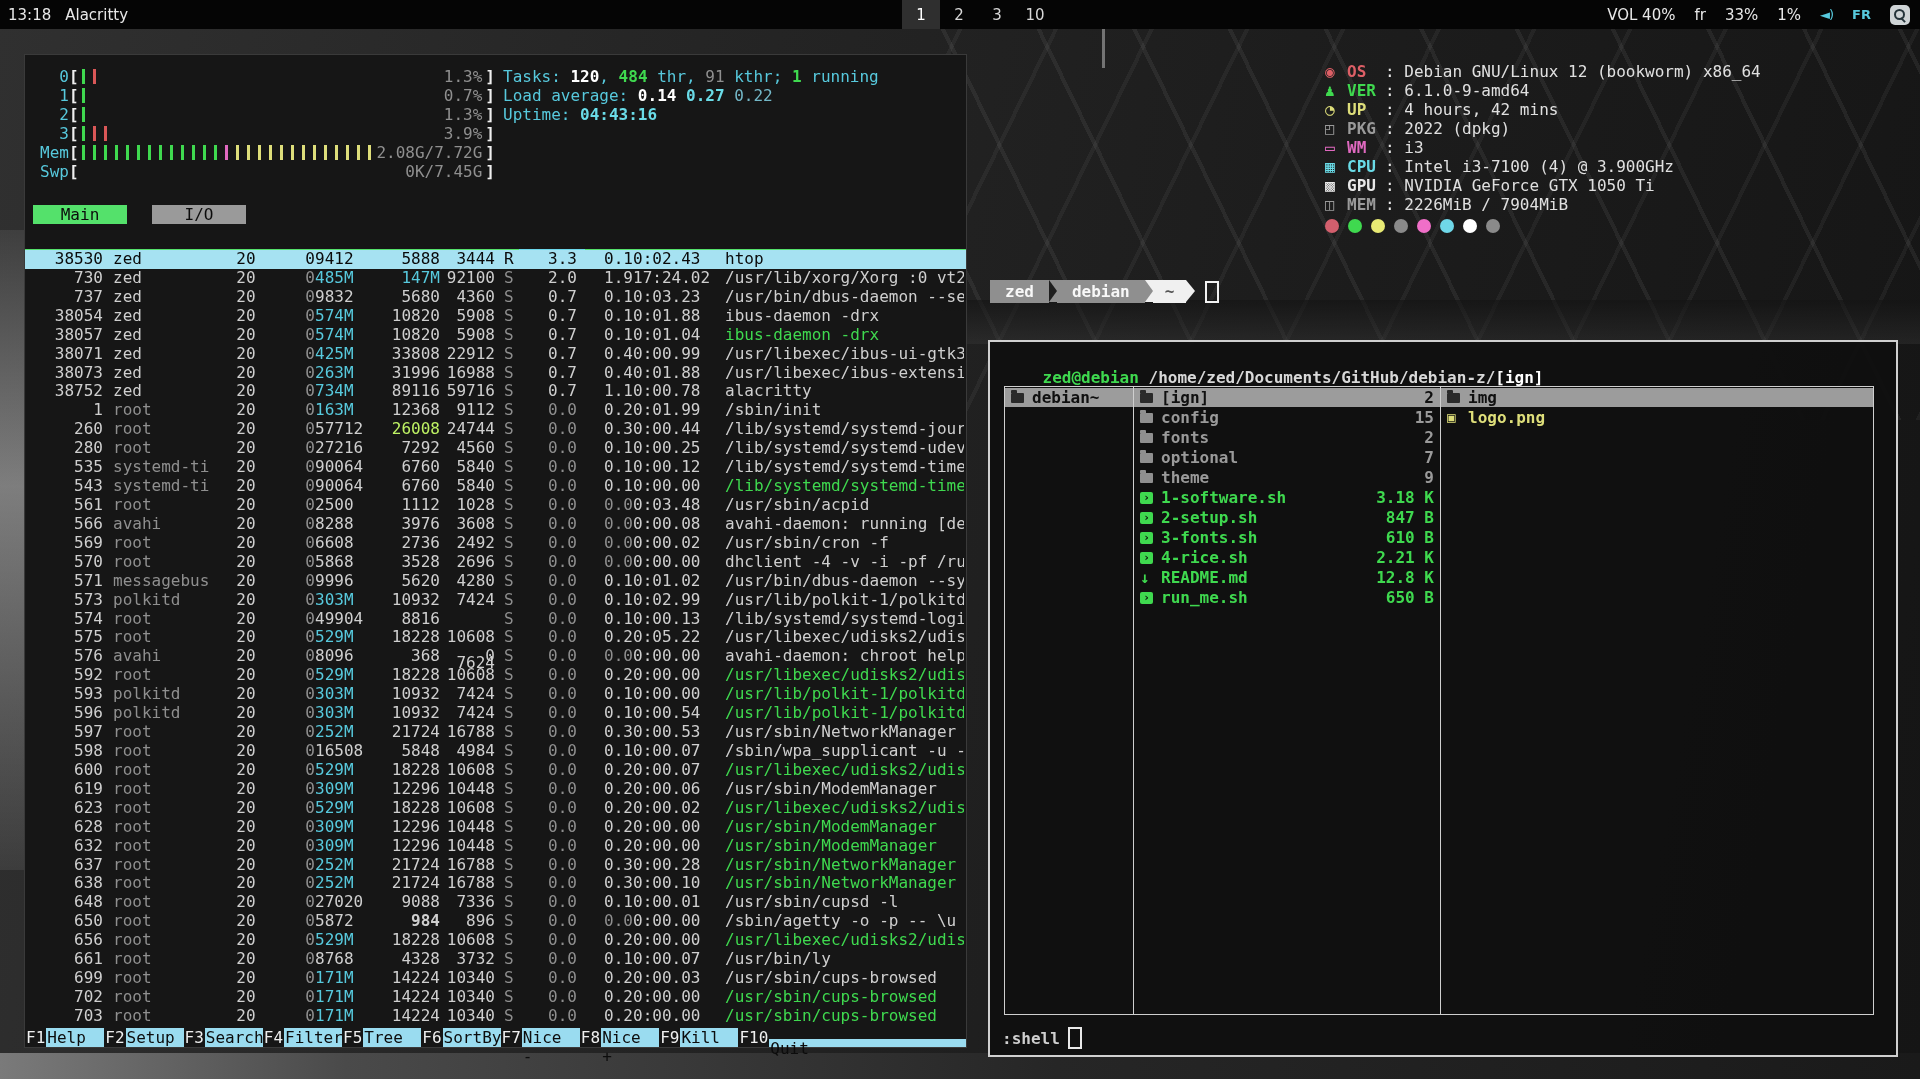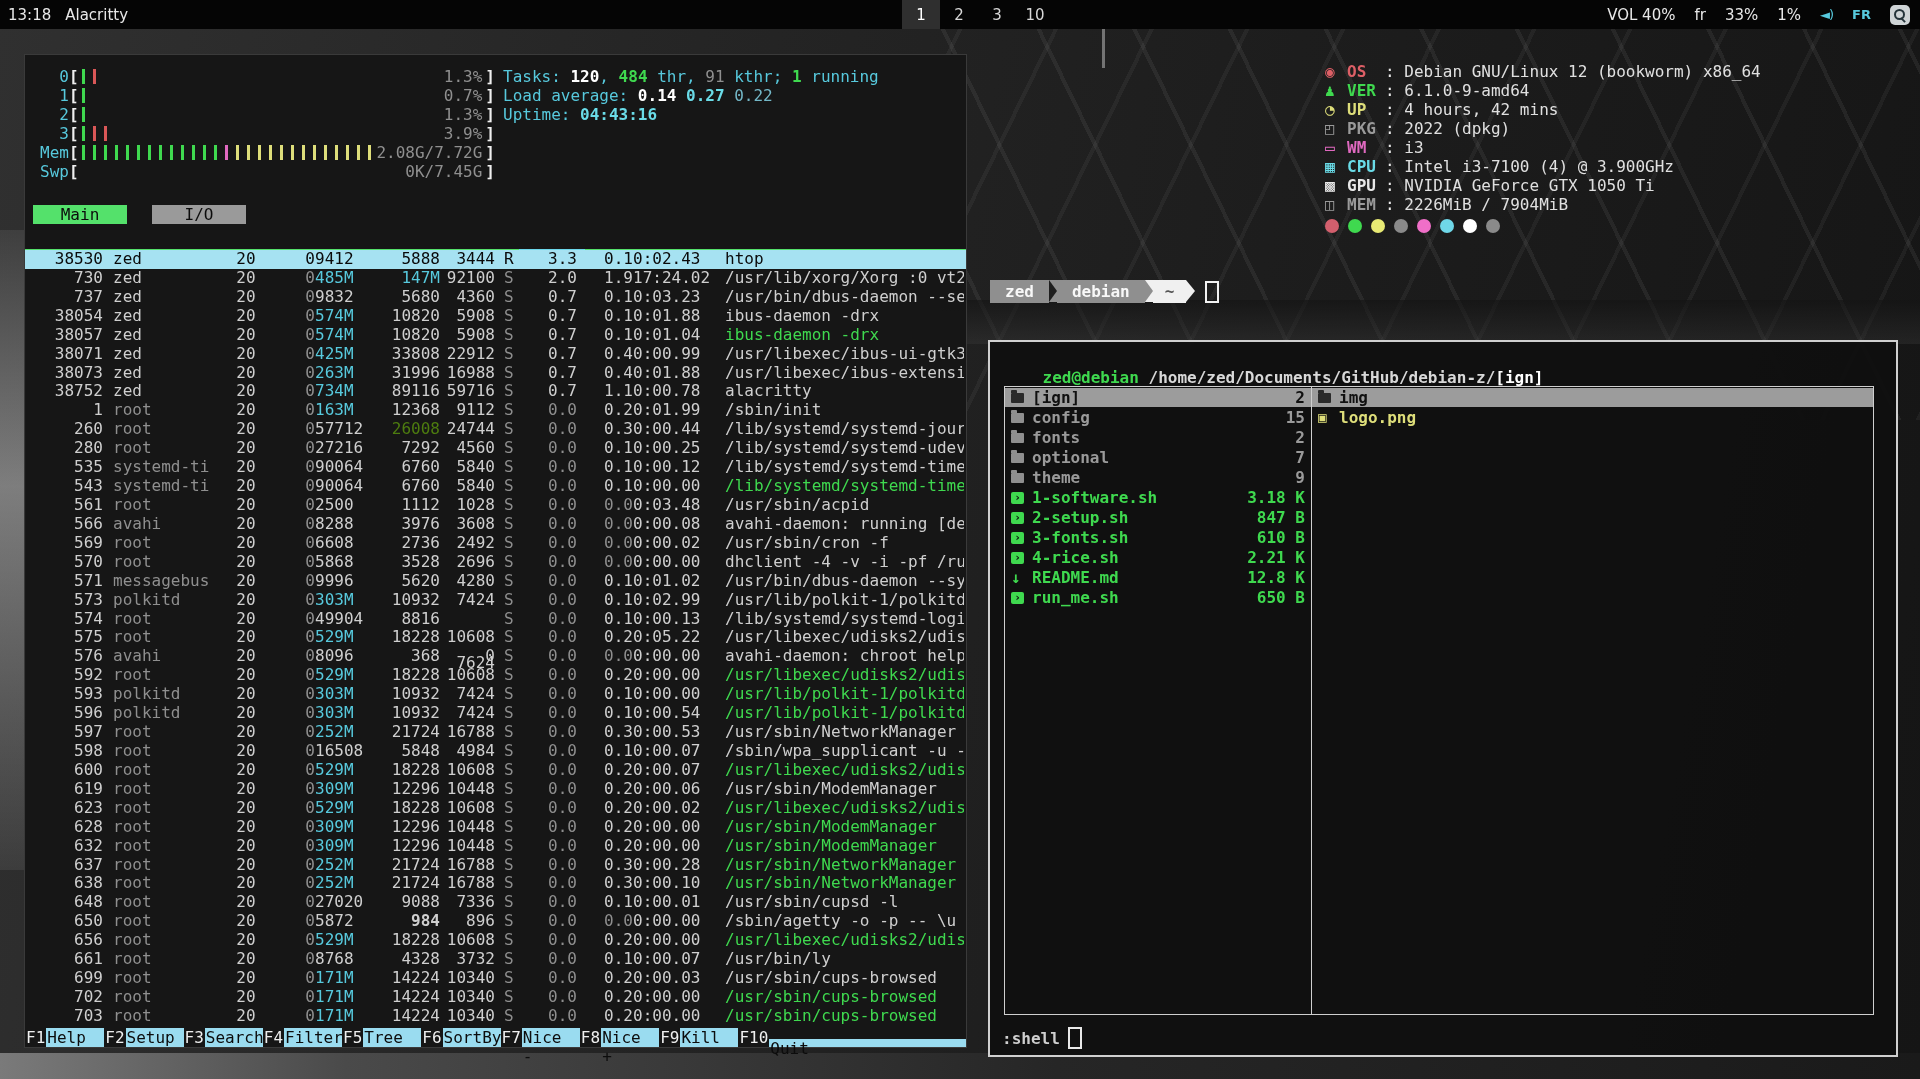--- a/index.html
+++ b/index.html
@@ -414,21 +414,21 @@
         <span class="pc c-mem" style="color: rgb(207, 207, 207);">0.2</span>
         <span class="pc c-time" style="color: rgb(207, 207, 207);">0:01.99</span>
         <span class="pc c-cmd" style="color: rgb(207, 207, 207);">/sbin/init</span>
       </div>
       <div class="prow">
         <span class="pc c-pid" style="color: rgb(207, 207, 207);">260</span>
         <span class="pc c-user" style="color: rgb(143, 143, 143);">root</span>
         <span class="pc c-pri" style="color: rgb(207, 207, 207);">20</span>
         <span class="pc c-ni" style="color: rgb(143, 143, 143);">0</span>
         <span class="pc c-virt" style="color: rgb(207, 207, 207);">57712</span>
-        <span class="pc c-res" style="color: #4d7c0f;">26008</span>
+        <span class="pc c-res" style="color: #bef264;">26008</span>
         <span class="pc c-shr" style="color: rgb(207, 207, 207);">24744</span>
         <span class="pc c-s" style="color: rgb(143, 143, 143);">S</span>
         <span class="pc c-cpu" style="color: rgb(143, 143, 143);">0.0</span>
         <span class="pc c-mem" style="color: rgb(207, 207, 207);">0.3</span>
         <span class="pc c-time" style="color: rgb(207, 207, 207);">0:00.44</span>
         <span class="pc c-cmd" style="color: rgb(207, 207, 207);">/lib/systemd/systemd-journ</span>
       </div>
       <div class="prow">
         <span class="pc c-pid" style="color: rgb(207, 207, 207);">280</span>
         <span class="pc c-user" style="color: rgb(143, 143, 143);">root</span>
@@ -939,20 +939,26 @@
   <span class="pseg lite">~</span>
   <span class="parr2"></span>
   <span class="cursor"></span>
 </div>
 
 <div class="fm">
   <div class="fm-head">
     <span class="fm-user">zed@debian</span><span class="fm-path"> /home/zed/Documents/GitHub/debian-z/</span><span class="fm-cur">[ign]</span>
   </div>
   <div class="panes">
+    <div class="pane1" id="pane1">
+        <div class="frow seld">
+          <span class="ic-folder"></span>
+          <span class="nm">debian~</span>
+        </div>
+      </div>
     <div class="pane2" id="pane2">
         <div class="frow seld">
           <span class="ic-folder"></span>
           <span class="nm">[ign]</span>
           <span class="sz">2</span>
         </div>
         <div class="frow">
           <span class="ic-folder"></span>
           <span class="nm dim">config</span>
           <span class="sz dim">15</span>

